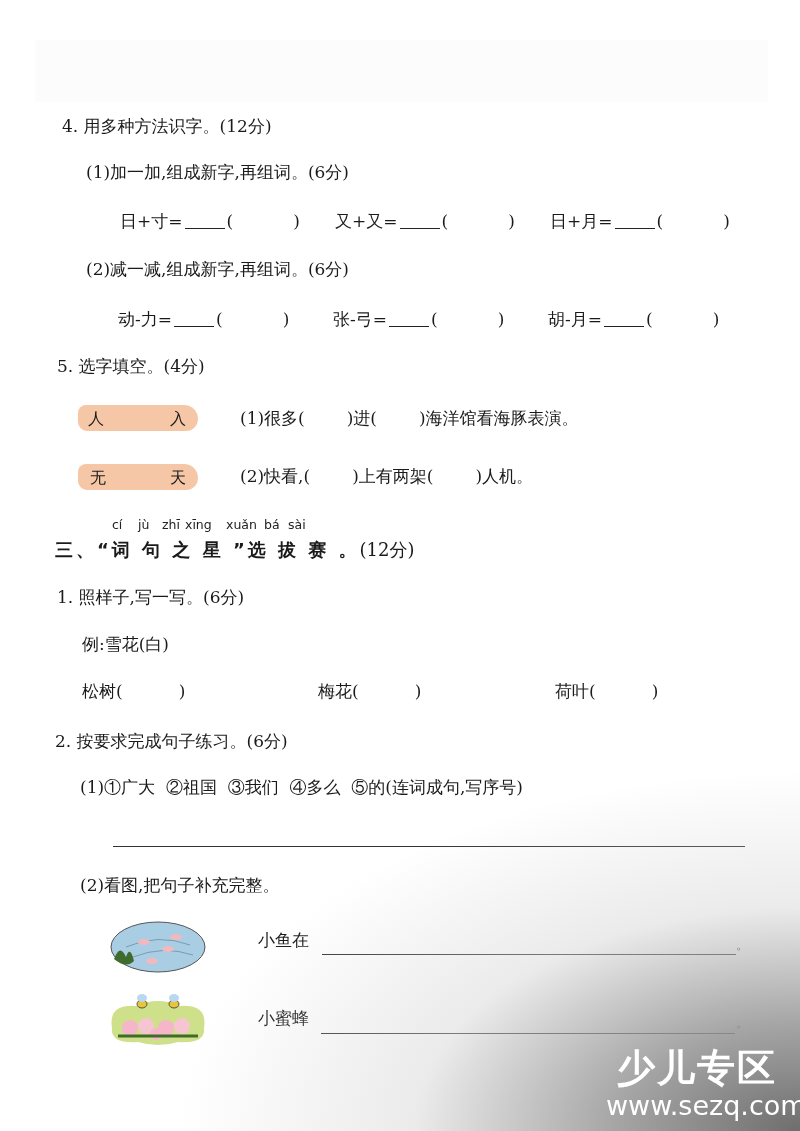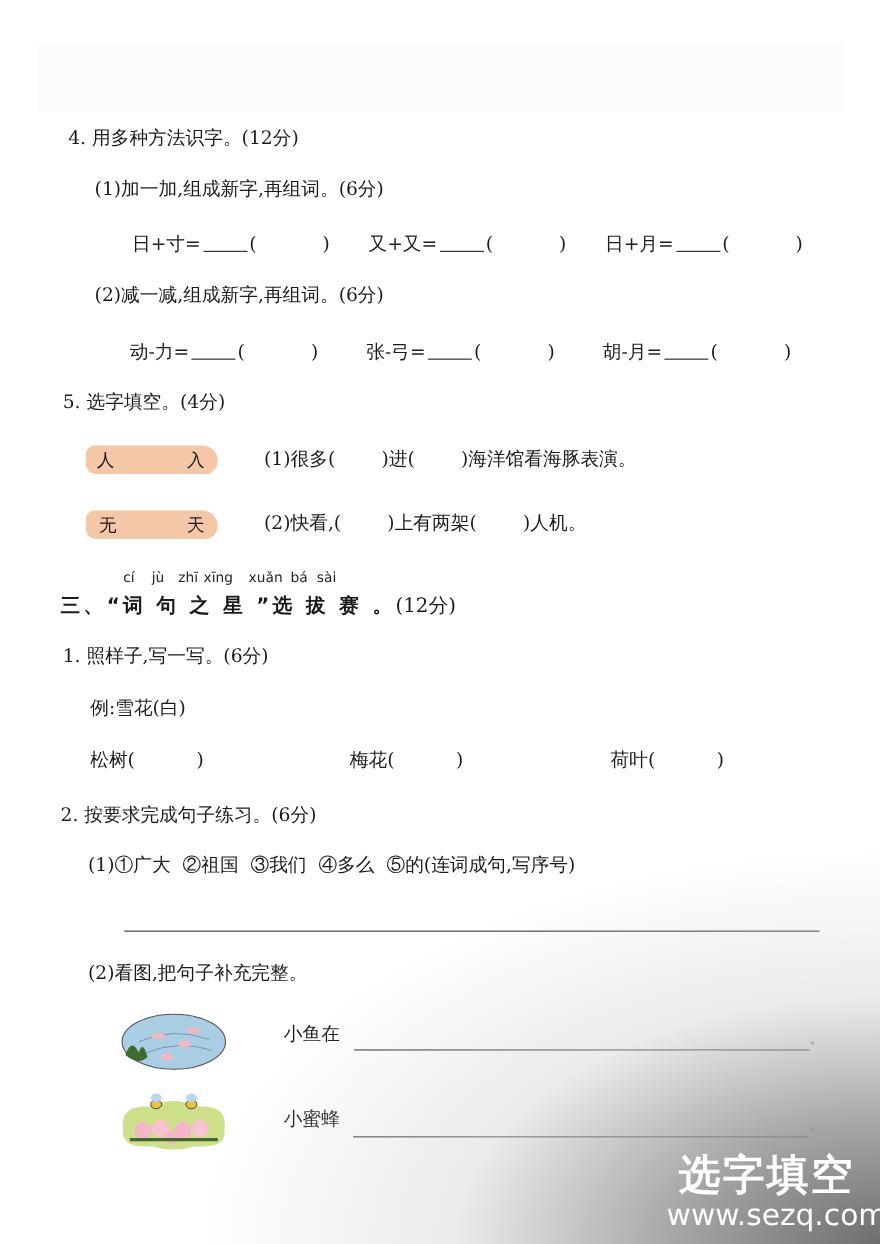--- a/index.html
+++ b/index.html
@@ -154,14 +154,14 @@
 <div class="line" style="left:258px;top:932px;">小鱼在</div>
 <div class="rule" style="left:322px;top:954px;width:414px;border-top-width:1px;"></div>
 <div class="line" style="left:736px;top:938px;font-size:13px;">。</div>
 
 <div class="line" style="left:258px;top:1010px;">小蜜蜂</div>
 <div class="rule" style="left:321px;top:1033px;width:414px;border-top-width:1px;"></div>
 <div class="line" style="left:736px;top:1016px;font-size:13px;">。</div>
 
 <div class="gradient"></div>
 
-<div class="watermark" style="left:617px;top:1043px;font-size:38px;font-weight:bold;letter-spacing:2px;">选字填空</div>
+<div class="watermark" style="left:617px;top:1043px;font-size:38px;font-weight:bold;letter-spacing:2px;">少儿专区</div>
 <div class="watermark" style="left:606px;top:1090px;font-size:27px;">www.sezq.com</div>
 
 </body></html>

